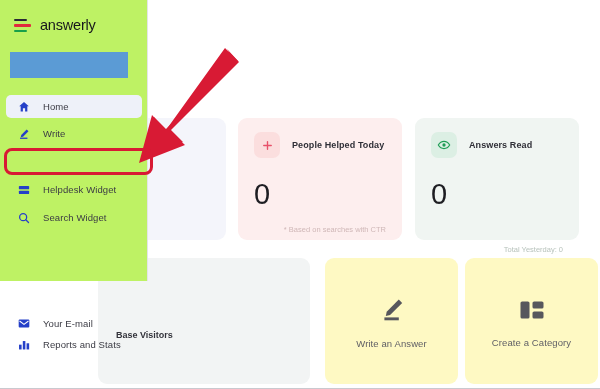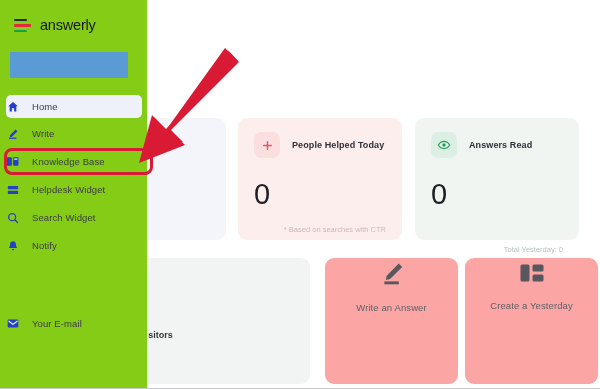--- a/index.html
+++ b/index.html
@@ -89,41 +89,41 @@
 
   #card-read {
     left: 415px; top: 118px; width: 164px; height: 122px;
     background: #f0f5f2;
   }
   #card-read .stat-icon { background: #dcefe4; }
   #card-read .stat-foot { color: #b8c3bc; margin-top: 36px; }
 
   
   .action-card {
-    background: #fca5a5;
+    background: #fef9c3;
     display: flex;
     flex-direction: column;
     align-items: center;
-    justify-content: flex-start;
+    justify-content: center;
     gap: 8px;
   }
   #card-write  { left: 325px; top: 258px; width: 133px; height: 126px; }
   #card-categ  { left: 465px; top: 258px; width: 133px; height: 126px; }
   .action-label {
     font-size: 9.5px;
     color: #5f5f65;
     letter-spacing: .1px;
   }
 
   
   #sidebar {
     position: absolute;
     left: 0; top: 0;
-    width: 148px; height: 389px;
-    background: #84cc16;
+    width: 148px; height: 281px;
+    background: #bef264;
     border-right: 1px solid #e4e4e8;
     z-index: 5;
   }
   #logo-row {
     position: absolute;
     left: 14px; top: 17px;
     display: flex;
     align-items: center;
     gap: 9px;
   }
@@ -151,20 +151,21 @@
     background: #5b9bd5;
   }
 
   .nav-item {
     position: absolute;
     left: 6px;
     width: 136px; height: 23px;
     display: flex;
     align-items: center;
     border-radius: 5px;
+    padding-left: 11px;
     gap: 13px;
   }
   .nav-item.active { background: #eef1f9; }
   .nav-label {
     font-size: 9.5px;
     color: #3b3b44;
     letter-spacing: .1px;
     white-space: nowrap;
   }
   .nav-ico {
@@ -253,21 +254,21 @@
     </div>
 
     <div class="card action-card" id="card-categ">
       <div>
         <svg width="30" height="30" viewBox="0 0 30 30">
           <rect x="3.5" y="6.5" width="9" height="17" rx="1.6" fill="#57575d"></rect>
           <rect x="15.5" y="6.5" width="11" height="7" rx="1.6" fill="#57575d"></rect>
           <rect x="15.5" y="16.5" width="11" height="7" rx="1.6" fill="#57575d"></rect>
         </svg>
       </div>
-      <div class="action-label">Create a Yesterday</div>
+      <div class="action-label">Create a Category</div>
     </div>
   </div>
 
   <div id="sidebar">
 
     <div id="logo-row">
       <div id="logo-mark">
         <i class="b1"></i>
           <i class="b2"></i>
           <i class="b3"></i>
@@ -289,30 +290,20 @@
     <div class="nav-item" style="top:122px">
       <span class="nav-ico">
         <svg width="12" height="12" viewBox="0 0 14 14">
           <path d="M10.1 1.8l2.1 2.1-6.3 6.3-2.7.6.6-2.7z" fill="#2540c8"></path>
           <rect x="2.4" y="11.2" width="8.6" height="1.5" fill="#2540c8"></rect>
         </svg>
       </span>
       <span class="nav-label">Write</span>
     </div>
 
-    <div class="nav-item" style="top:150px">
-      <span class="nav-ico">
-        <svg width="13" height="11" viewBox="0 0 15 12">
-          <rect x="0.6" y="1.2" width="6.2" height="9.6" rx="1" fill="#2540c8"></rect>
-          <rect x="8.2" y="1.2" width="6.2" height="9.6" rx="1" fill="#2540c8"></rect>
-          <rect x="9.4" y="2.6" width="3.8" height="1.3" fill="#ffffff"></rect>
-        </svg>
-      </span>
-      <span class="nav-label">Knowledge Base</span>
-    </div>
 
     <div class="nav-item" style="top:206px">
       <span class="nav-ico">
         <svg width="12" height="12" viewBox="0 0 14 14">
           <circle cx="6" cy="6" r="4.1" fill="none" stroke="#2540c8" stroke-width="1.5"></circle>
           <path d="M9.1 9.1l3.2 3.2" stroke="#2540c8" stroke-width="1.5" stroke-linecap="round"></path>
         </svg>
       </span>
       <span class="nav-label">Search Widget</span>
     </div>
@@ -320,40 +311,41 @@
     <div class="nav-item" style="top:178px">
       <span class="nav-ico">
         <svg width="12" height="12" viewBox="0 0 14 14">
           <rect x="1" y="2.2" width="12" height="4" rx="1" fill="#2540c8"></rect>
           <rect x="1" y="7.8" width="12" height="4" rx="1" fill="#2540c8"></rect>
         </svg>
       </span>
       <span class="nav-label">Helpdesk Widget</span>
     </div>
 
-    <div class="nav-item" style="top:234px">
-      <span class="nav-ico">
-        <svg width="12" height="12" viewBox="0 0 14 14">
-          <path d="M7 1.4c-2.1 0-3.4 1.5-3.4 3.5 0 2.9-1.3 3.6-1.3 4.3h9.4c0-.7-1.3-1.4-1.3-4.3 0-2-1.3-3.5-3.4-3.5z" fill="#2540c8"></path>
-          <path d="M5.6 10.4h2.8c0 .9-.6 1.5-1.4 1.5s-1.4-.6-1.4-1.5z" fill="#2540c8"></path>
-        </svg>
-      </span>
-      <span class="nav-label">Notify</span>
-    </div>
 
     <div class="nav-item" style="top:312px">
       <span class="nav-ico">
         <svg width="12" height="11" viewBox="0 0 14 12">
           <rect x="0.8" y="1.4" width="12.4" height="9.2" rx="1.2" fill="#2540c8"></rect>
           <path d="M1.8 3.1L7 7l5.2-3.9" fill="none" stroke="#ffffff" stroke-width="1.2"></path>
         </svg>
       </span>
       <span class="nav-label">Your E-mail</span>
     </div>
 
+    <div class="nav-item" style="top:333px">
+      <span class="nav-ico">
+        <svg width="12" height="12" viewBox="0 0 14 14">
+          <rect x="1.2" y="6.6" width="3" height="5.6" fill="#2540c8"></rect>
+          <rect x="5.6" y="2.4" width="3" height="9.8" fill="#2540c8"></rect>
+          <rect x="10" y="5" width="3" height="7.2" fill="#2540c8"></rect>
+        </svg>
+      </span>
+      <span class="nav-label">Reports and Stats</span>
+    </div>
 
   </div>
 
   <svg id="anno-arrow" viewBox="0 0 115 125">
     <path d="M102 4 L114 17 L46 85 L58 97 L16 113 L29 72 L41 84 L109 16 Z" fill="#d81a34"></path>
     <path d="M100 3 L113 16 L44 85 L60 100 L14 118 L27 70 L41 85 Z" fill="#d81a34"></path>
   </svg>
   <div id="anno-box"></div>
 
   <div id="bottom-edge"></div>

